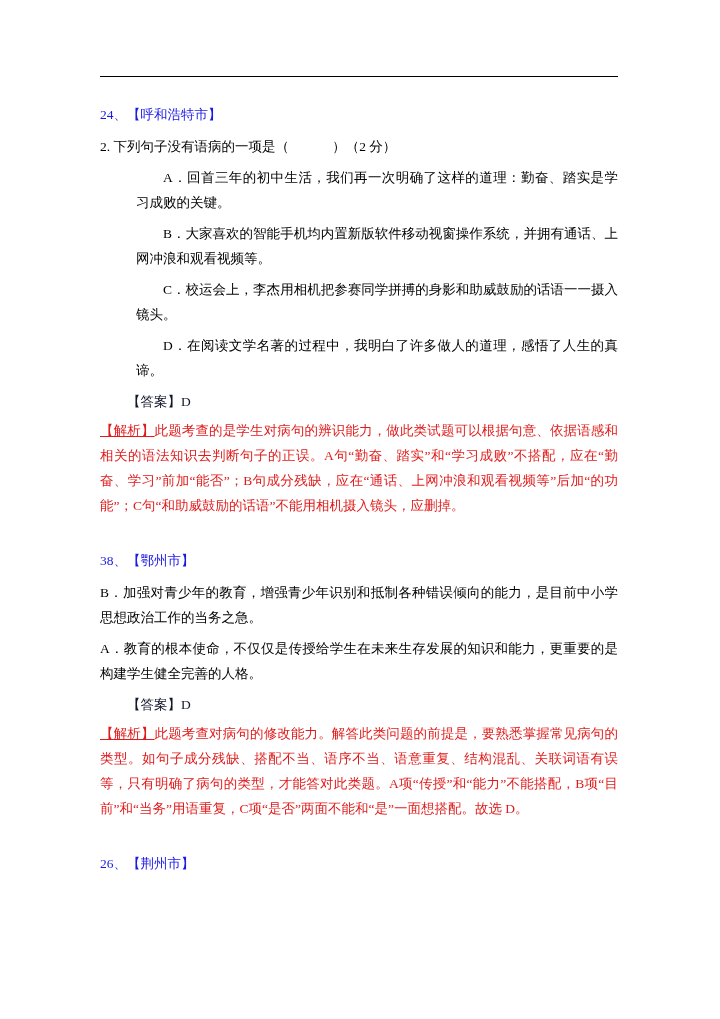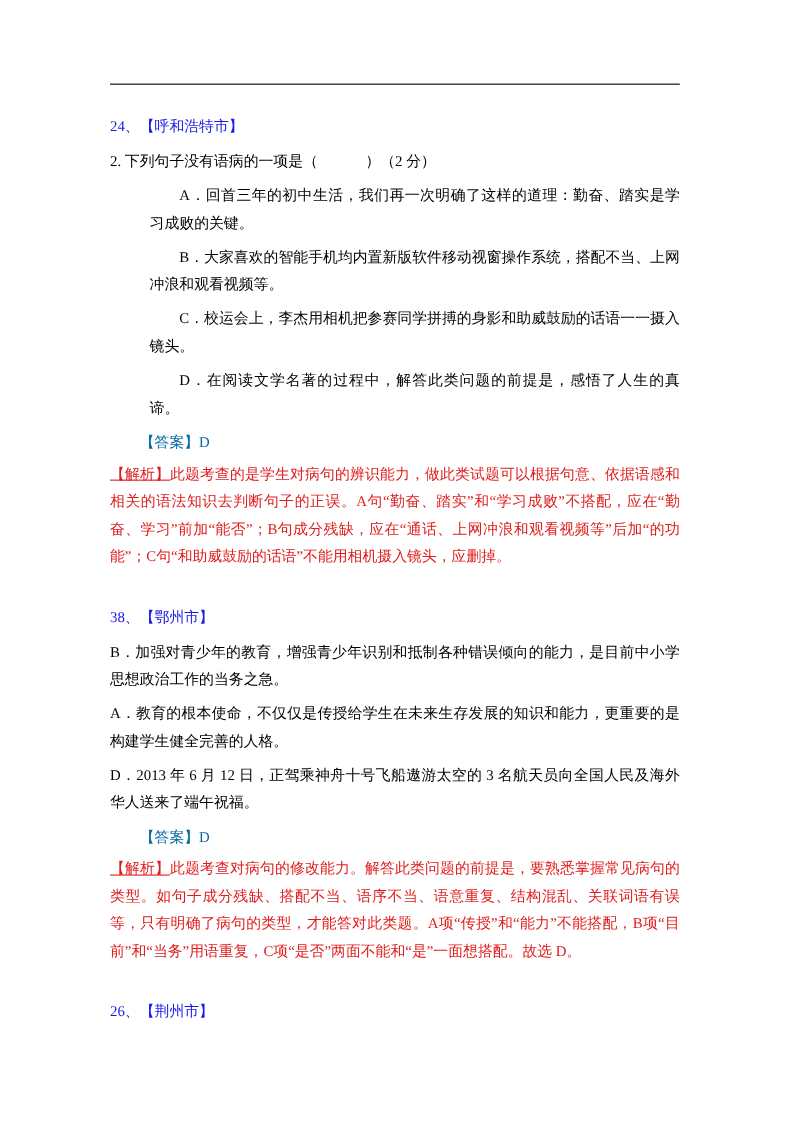--- a/index.html
+++ b/index.html
@@ -45,21 +45,21 @@
     font-family: Liberation Serif, serif;
   }
   .opt {
     text-indent: 2em;
     margin-left: 36px;
   }
   .opt-flat {
     text-indent: 0;
   }
   .answer {
-    color: #0369a1;
+    color: #0f172a;
     text-indent: 2em;
     margin-top: 6px;
     margin-bottom: 4px;
   }
   .explain {
     color: #e01b1b;
     text-align: justify;
     line-height: 1.85;
   }
   .tag {
@@ -85,38 +85,37 @@
   <div class="content">
 
     <div class="top-rule"></div>
 
     <div>
       <p class="blue-head">24、【呼和浩特市】</p>
 
       <p class="q-stem"><span>2.</span> <span>下列句子没有语病的一项是（</span><span class="blank-wide"></span><span>）（2 分）</span></p>
 
       <p class="opt">A．回首三年的初中生活，我们再一次明确了这样的道理：勤奋、踏实是学习成败的关键。</p>
-      <p class="opt">B．大家喜欢的智能手机均内置新版软件移动视窗操作系统，搭配不当、上网冲浪和观看视频等。</p>
+      <p class="opt">B．大家喜欢的智能手机均内置新版软件移动视窗操作系统，并拥有通话、上网冲浪和观看视频等。</p>
       <p class="opt">C．校运会上，李杰用相机把参赛同学拼搏的身影和助威鼓励的话语一一摄入镜头。</p>
-      <p class="opt">D．在阅读文学名著的过程中，解答此类问题的前提是，感悟了人生的真谛。</p>
+      <p class="opt">D．在阅读文学名著的过程中，我明白了许多做人的道理，感悟了人生的真谛。</p>
 
       <p class="answer"><span>【答案】</span><span>D</span></p>
 
       <p class="explain"><span class="tag">【解析】</span><span>此题考查的是学生对病句的辨识能力，做此类试题可以根据句意、依据语感和相关的语法知识去判断句子的正误。A句“勤奋、踏实”和“学习成败”不搭配，应在“勤奋、学习”前加“能否”；B句成分残缺，应在“通话、上网冲浪和观看视频等”后加“的功能”；C句“和助威鼓励的话语”不能用相机摄入镜头，应删掉。</span></p>
     </div>
 
     <div class="gap-lg"></div>
 
     <div>
       <p class="blue-head">38、【鄂州市】</p>
 
 
       <p class="opt-flat">B．加强对青少年的教育，增强青少年识别和抵制各种错误倾向的能力，是目前中小学思想政治工作的当务之急。</p>
       <p class="opt-flat">A．教育的根本使命，不仅仅是传授给学生在未来生存发展的知识和能力，更重要的是构建学生健全完善的人格。</p>
-      <p class="opt-flat">D．2013 年 6 月 12 日，正驾乘神舟十号飞船遨游太空的 3 名航天员向全国人民及海外华人送来了端午祝福。</p>
 
       <p class="answer"><span>【答案】</span><span>D</span></p>
 
       <p class="explain"><span class="tag">【解析】</span><span>此题考查对病句的修改能力。解答此类问题的前提是，要熟悉掌握常见病句的类型。如句子成分残缺、搭配不当、语序不当、语意重复、结构混乱、关联词语有误等，只有明确了病句的类型，才能答对此类题。A项“传授”和“能力”不能搭配，B项“目前”和“当务”用语重复，C项“是否”两面不能和“是”一面想搭配。故选 D。</span></p>
     </div>
 
     <div class="gap-lg"></div>
 
     <div>
       <p class="blue-head">26、【荆州市】</p>

